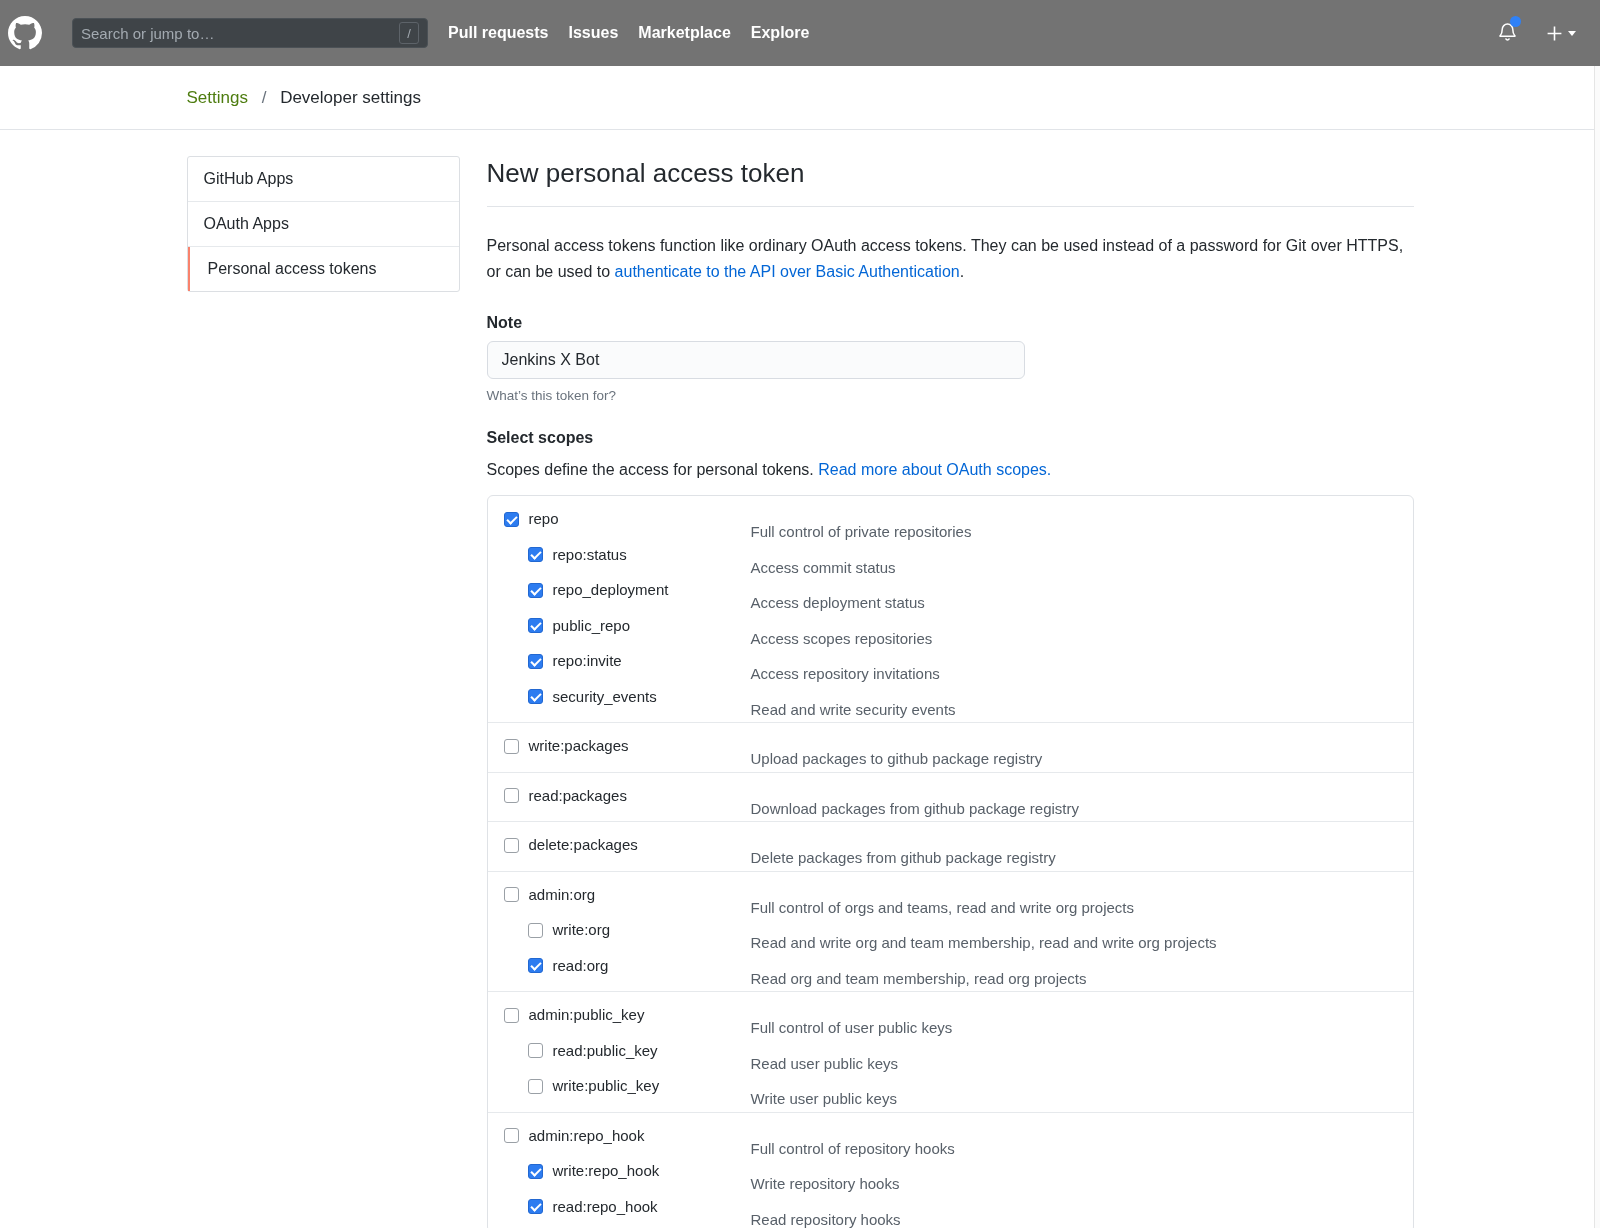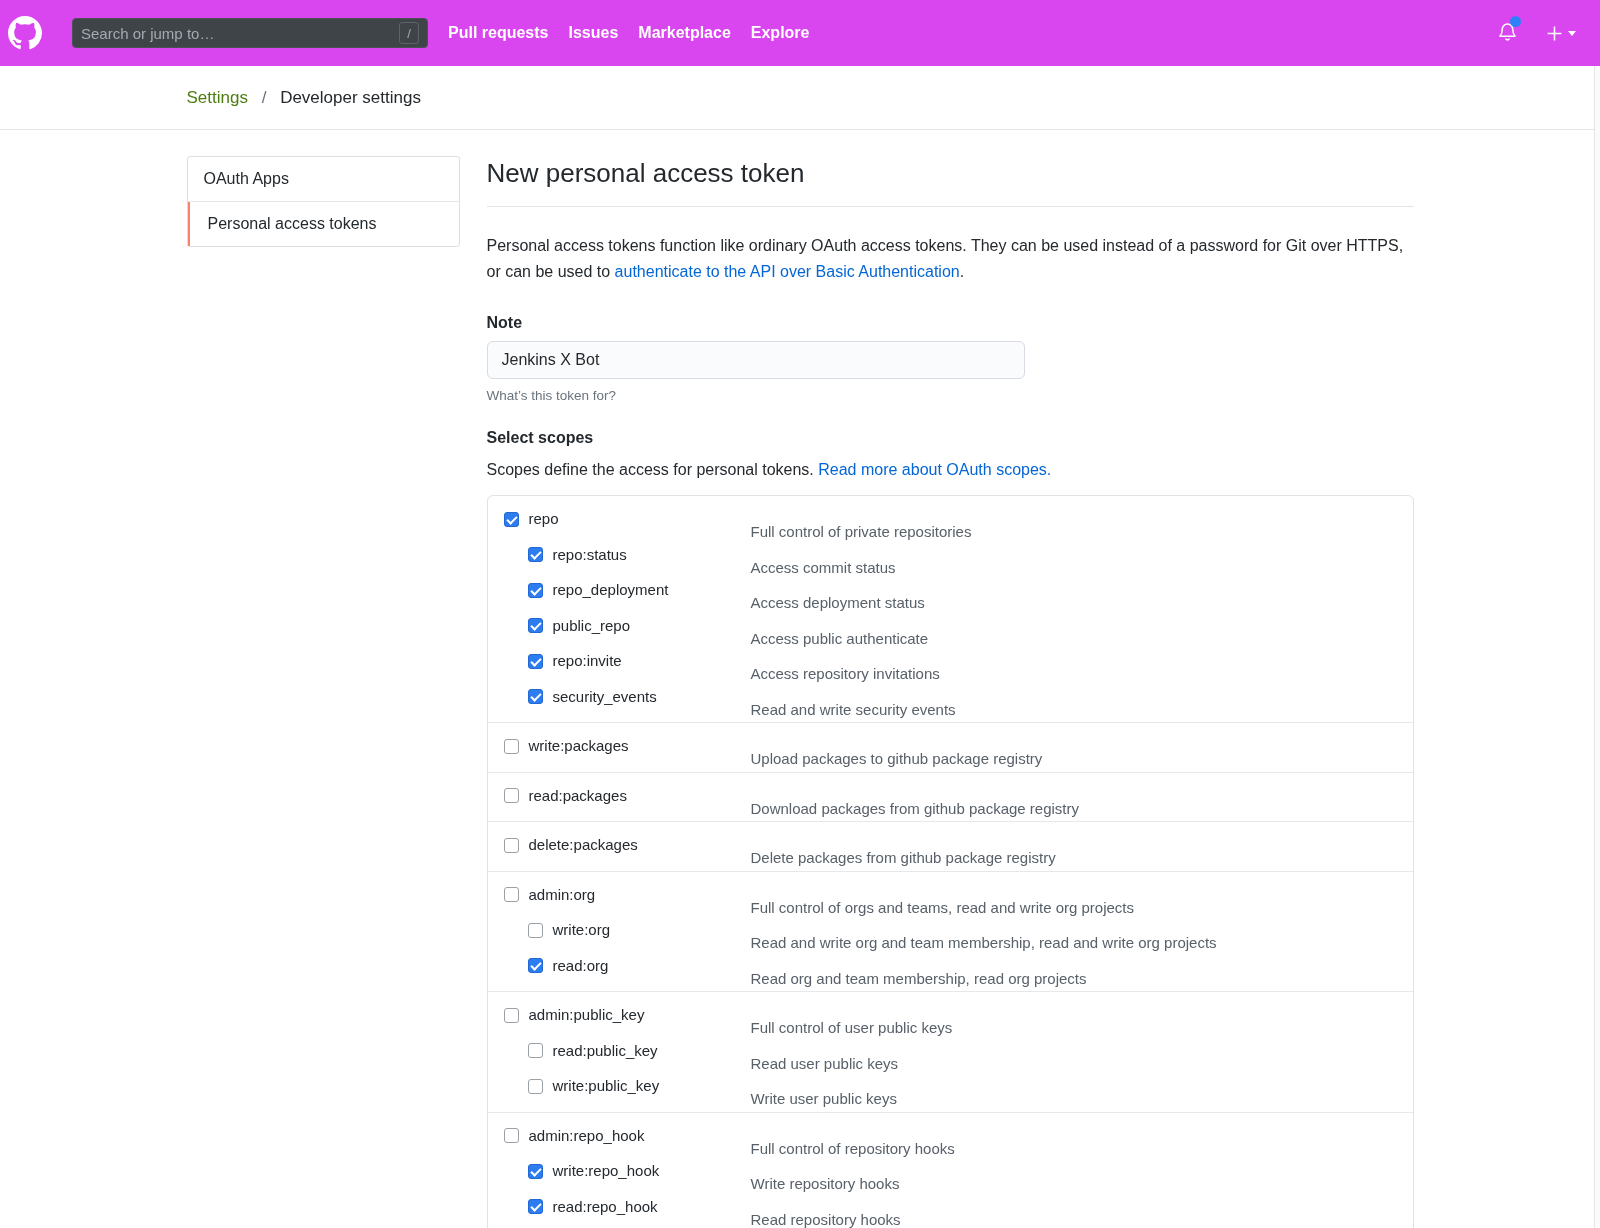--- a/index.html
+++ b/index.html
@@ -70,21 +70,21 @@
   .cb.checked { background:#2d7cf0; border:1px solid #2268d1; }
   .cb.checked::after { content:""; position:absolute; left:2px; top:3px; width:8px; height:4px;
     border-left:2px solid #fff; border-bottom:2px solid #fff; transform:rotate(-45deg); }
 
   .scroll-track { position:fixed; top:66px; right:0; bottom:0; width:6px;
     background:#fbfbfb; border-left:1px solid #e5e5e5; }
 </style>
 </head>
 <body>
 
-<header class="gh-header" style="background: #d946ef; padding-left: 8px;">
+<header class="gh-header" style="background: #737373; padding-left: 8px;">
   <svg class="gh-logo" viewBox="0 0 16 16" fill="#ffffff">
     <path fill-rule="evenodd" d="M8 0C3.58 0 0 3.58 0 8c0 3.54 2.29 6.53 5.47 7.59.4.07.55-.17.55-.38 0-.19-.01-.82-.01-1.49-2.01.37-2.53-.49-2.69-.94-.09-.23-.48-.94-.82-1.13-.28-.15-.68-.52-.01-.53.63-.01 1.08.58 1.23.82.72 1.21 1.87.87 2.33.66.07-.52.28-.87.51-1.07-1.78-.2-3.64-.89-3.64-3.95 0-.87.31-1.59.82-2.15-.08-.2-.36-1.02.08-2.12 0 0 .67-.21 2.2.82.64-.18 1.32-.27 2-.27s1.36.09 2 .27c1.53-1.04 2.2-.82 2.2-.82.44 1.1.16 1.92.08 2.12.51.56.82 1.27.82 2.15 0 3.07-1.87 3.75-3.65 3.95.29.25.54.73.54 1.48 0 1.07-.01 1.93-.01 2.2 0 .21.15.46.55.38A8.01 8.01 0 0 0 16 8c0-4.42-3.58-8-8-8z"></path>
   </svg>
 
   <div class="search-box">
     <input type="text" placeholder="Search or jump to…" style="">
     <span class="slash-badge">/</span>
   </div>
 
   <nav class="top-nav">
@@ -114,20 +114,21 @@
 <div class="crumb-bar">
   <div class="container crumb">
     <a style="color: #4d7c0f;">Settings</a>
     <span class="sep">/</span>
     <span>Developer settings</span>
   </div>
 </div>
 
 <div class="container content">
   <nav class="sidebar">
+      <a class="side-item">GitHub Apps</a>
       <a class="side-item">OAuth Apps</a>
       <a class="side-item active" style="border-left-color: rgb(249, 130, 108);">Personal access tokens</a>
     </nav>
 
   <main class="main">
     <h1 class="page-title">New personal access token</h1>
 
     <p class="intro"><span>Personal access tokens function like ordinary OAuth access tokens. They can be used instead of a password for Git over HTTPS, or can be used to </span><a class="inline-link" style="color: rgb(3, 102, 214);">authenticate to the API over Basic Authentication</a><span>.</span></p>
 
     <div class="field-label">Note</div>
@@ -147,21 +148,21 @@
               <span class="cb checked" style="background: rgb(45, 124, 240);"></span>
               <span class="name">repo:status</span>
             </label><span class="desc">Access commit status</span></div>
           <div class="scope-row child"><label class="row-main">
               <span class="cb checked" style="background: rgb(45, 124, 240);"></span>
               <span class="name">repo_deployment</span>
             </label><span class="desc">Access deployment status</span></div>
           <div class="scope-row child"><label class="row-main">
               <span class="cb checked" style="background: rgb(45, 124, 240);"></span>
               <span class="name">public_repo</span>
-            </label><span class="desc">Access public authenticate</span></div>
+            </label><span class="desc">Access scopes repositories</span></div>
           <div class="scope-row child"><label class="row-main">
               <span class="cb checked" style="background: rgb(45, 124, 240);"></span>
               <span class="name">repo:invite</span>
             </label><span class="desc">Access repository invitations</span></div>
           <div class="scope-row child"><label class="row-main">
               <span class="cb checked" style="background: rgb(45, 124, 240);"></span>
               <span class="name">security_events</span>
             </label><span class="desc">Read and write security events</span></div>
         </div>
         <div class="scope-group">

